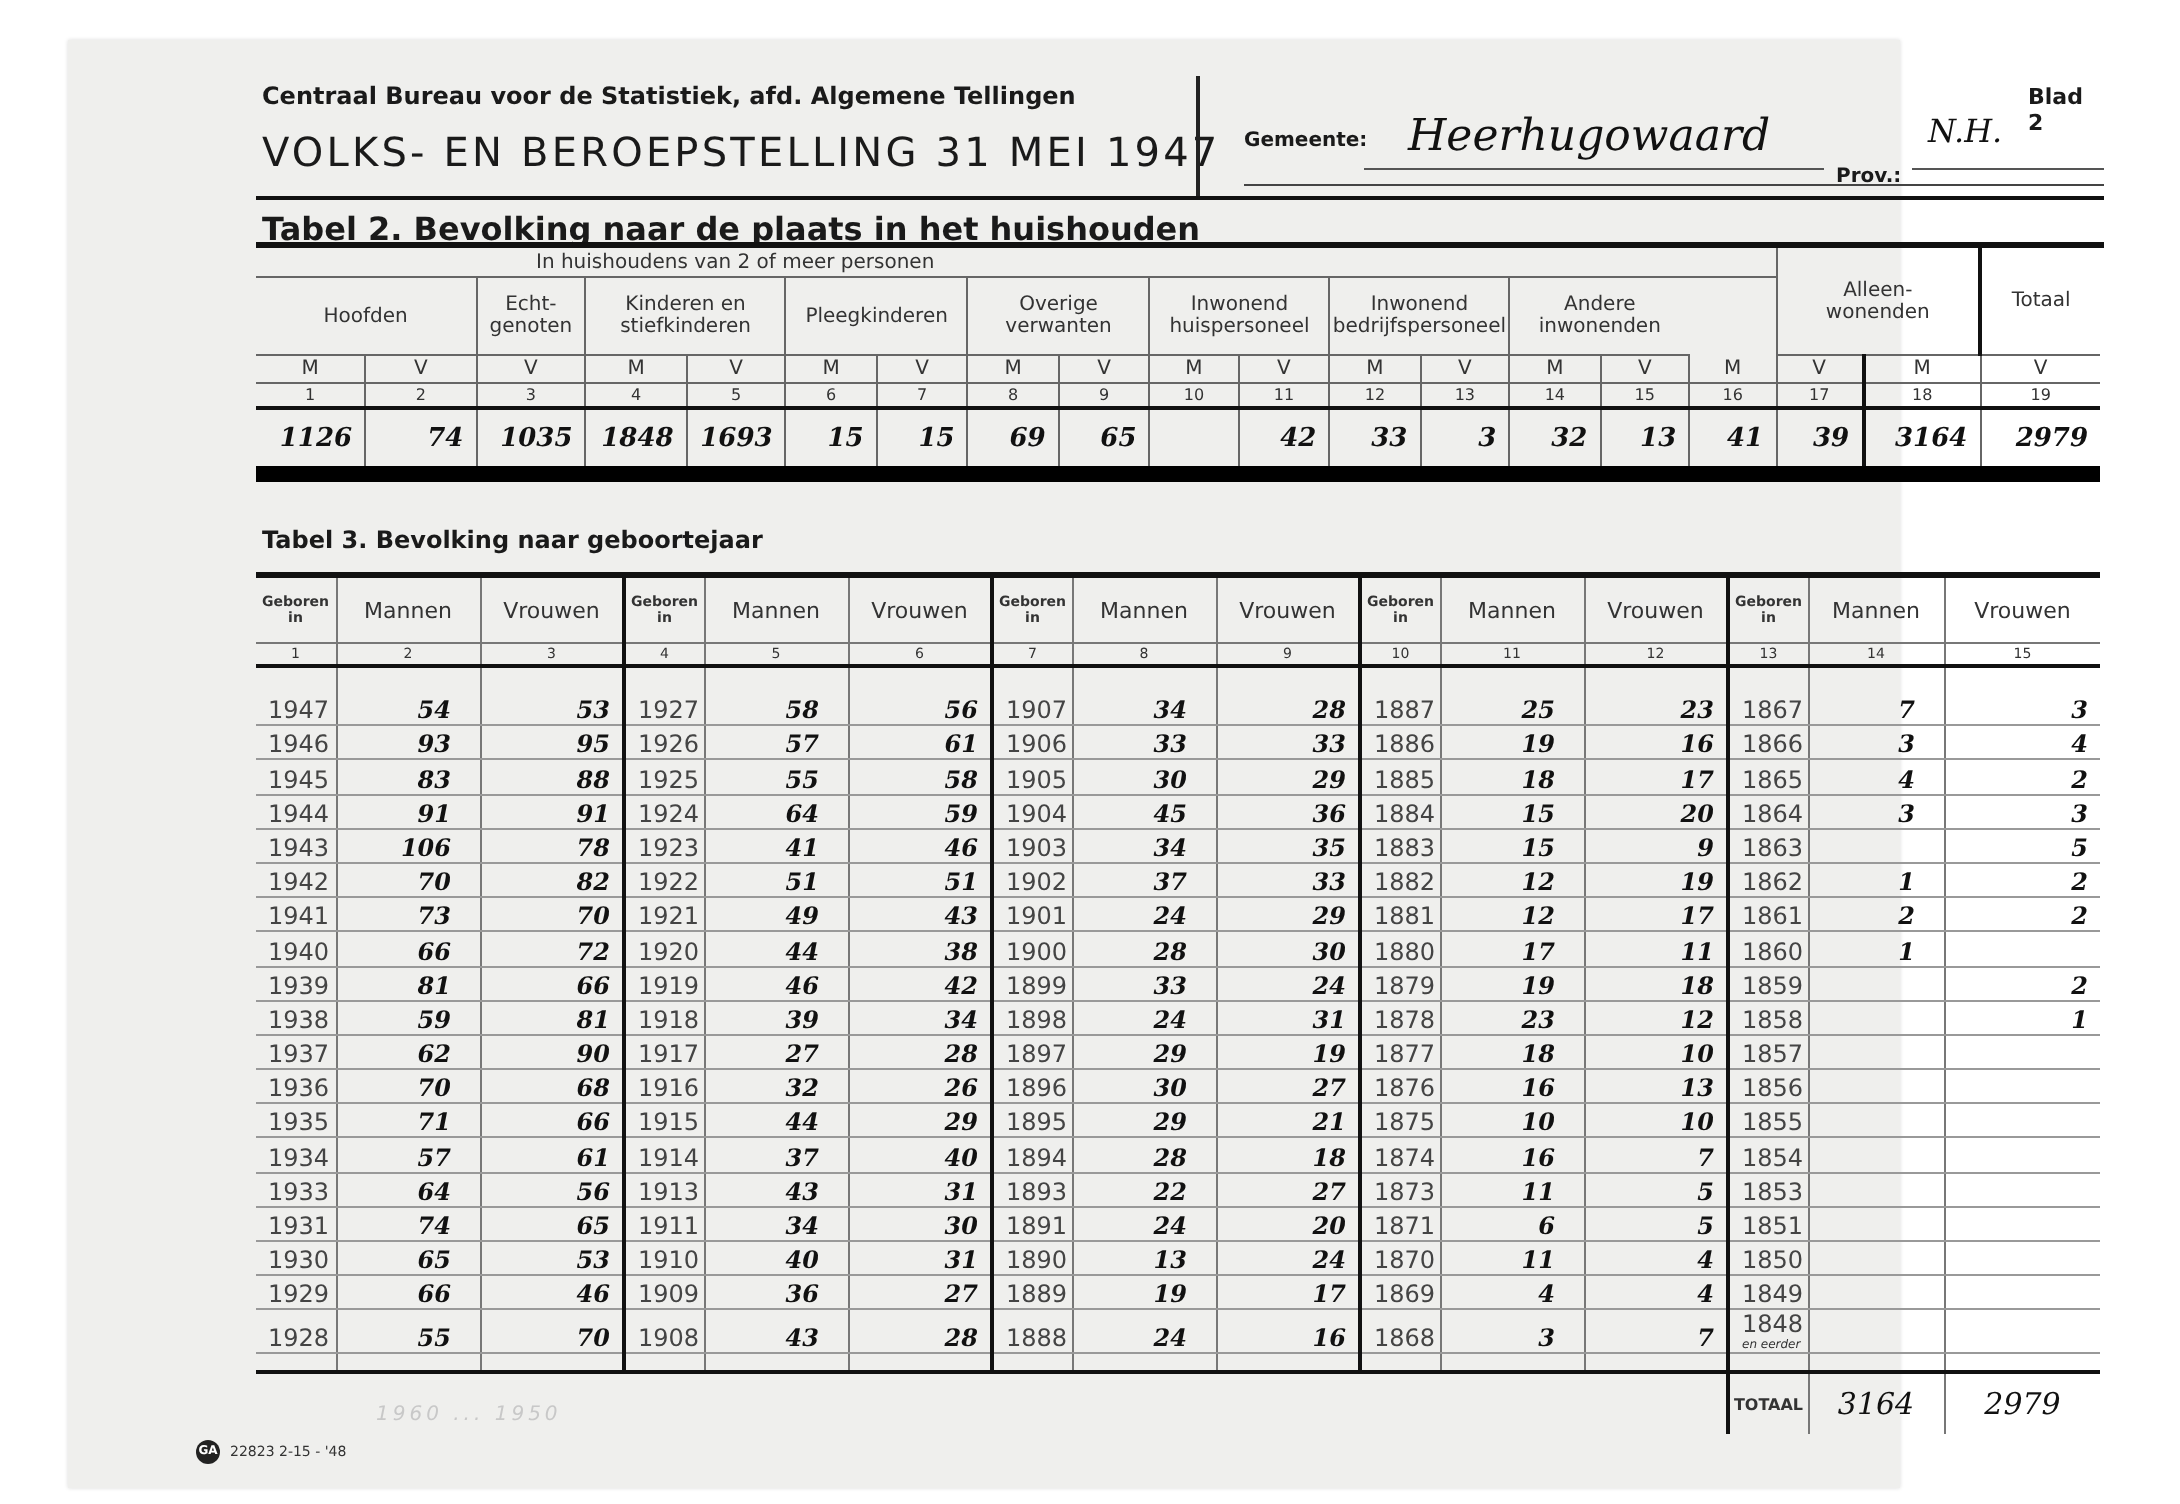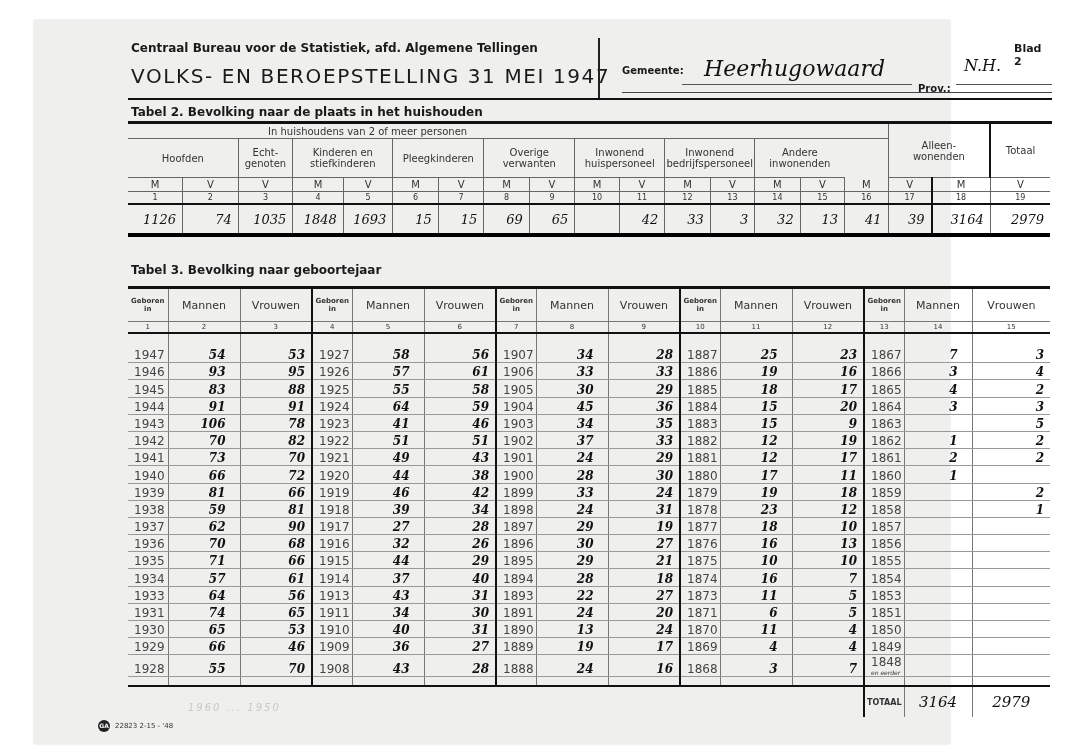--- a/index.html
+++ b/index.html
@@ -15,33 +15,33 @@
   .blad { left:980px; top:22px; font-size:11px; font-weight:bold; }
   .gem-label { left:588px; top:45px; font-size:10px; font-weight:bold; }
   .gem-line { left:648px; top:64px; width:230px; height:1px; background:#555; }
   .gem-val { left:670px; top:36px; font-size:22px; }
   .prov-label { left:884px; top:63px; font-size:10px; font-weight:bold; }
   .prov-line { left:922px; top:64px; width:96px; height:1px; background:#555; }
   .prov-val { left:930px; top:36px; font-size:16px; }
   .hline { height:1px; background:#444; }
   .hthick { height:3px; background:#111; }
 
-  .t2title { left:97px; top:85px; font-size:12px; font-weight:bold; }
+  .t2title { left:97px; top:85px; font-size:16px; font-weight:bold; }
 
   table { border-collapse:collapse; position:absolute; }
   td, th { padding:0; font-weight:normal; }
   
   .t2 { left:94px; top:104px; width:922px; font-size:10px; color:#333; }
   .t2 td { border-left:1px solid #666; text-align:center; vertical-align:middle; }
   .t2 td:first-child { border-left:none; }
   .t2 .r-sup td { height:14px; border-bottom:1px solid #666; }
   .t2 .r-grp td { height:38px; border-bottom:1px solid #666; line-height:11px; }
   .t2 .r-mv td { height:13px; border-bottom:1px solid #666; font-size:10px; }
   .t2 .r-num td { height:11px; border-bottom:2px solid #111; font-size:8px; }
-  .t2 .r-val td { height:28px; border-bottom:4px solid #000000; font-family:"DejaVu Serif", serif; font-style:italic; font-weight:normal; font-size:13px; color:#111; text-align:right; padding-right:6px; }
+  .t2 .r-val td { height:28px; border-bottom:8px solid #000000; font-family:"DejaVu Serif", serif; font-style:italic; font-weight:bold; font-size:13px; color:#111; text-align:right; padding-right:6px; }
   .t2 .totcol { border-left:2px solid #111 !important; }
 
   .t3title { left:97px; top:243px; font-size:12px; font-weight:bold; }
 
   
   .t3 { left:94px; top:266px; width:922px; font-size:11px; color:#333; border-top:3px solid #111; }
   .t3 td { border-left:1px solid #777; text-align:center; vertical-align:middle; }
   .t3 td:first-child { border-left:none; }
   .t3 td.gsep { border-left:2px solid #111; }
   .t3 .r-head td { height:32px; border-bottom:1px solid #777; }

